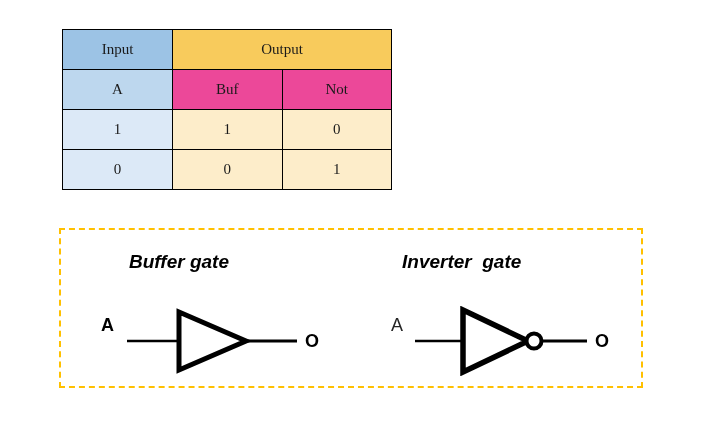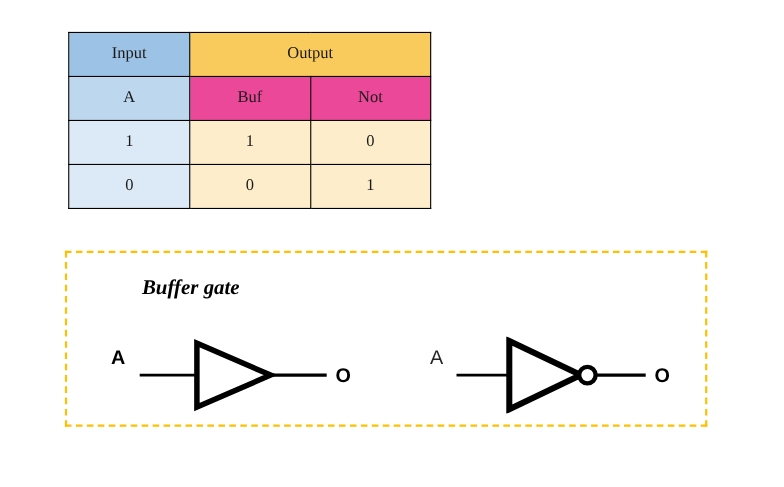--- a/index.html
+++ b/index.html
@@ -53,21 +53,21 @@
     top: 228px;
     width: 584px;
     height: 160px;
     border: 2px dashed #ffc000;
     box-sizing: border-box;
     background: #ffffff;
   }
 
   .gate-title {
     position: absolute;
-    font-family: Liberation Serif, serif;
+    font-family: Liberation Sans, sans-serif;
     font-style: italic;
     font-weight: bold;
     font-size: 19px;
     color: #000000;
     white-space: pre;
     text-align: center;
   }
   #buffer-title   { left: 68px;  top: 21px; }
   #inverter-title { left: 341px; top: 21px; }
 
@@ -112,20 +112,21 @@
       <td class="col-buf cell-out">0</td>
       <td class="col-not cell-out">1</td>
     </tr>
   </tbody>
 </table>
 
 <div id="gate-panel">
 
   <div class="gate-title" id="buffer-title">Buffer gate</div>
 
+  <div class="gate-title" id="inverter-title">Inverter  gate</div>
 
   <div class="gate-figure" id="buffer-figure">
     <span class="port-label bold" style="left:0px; top:10px;">A</span>
     <svg width="220" height="70" viewBox="0 0 220 70">
       <line x1="26" y1="35" x2="78" y2="35" stroke="#000000" stroke-width="2.4"></line>
       <polygon points="78,6 78,64 145,35" fill="none" stroke="#000000" stroke-width="5" stroke-linejoin="miter"></polygon>
       <line x1="145" y1="35" x2="196" y2="35" stroke="#000000" stroke-width="3"></line>
     </svg>
     <span class="port-label bold" style="left:204px; top:26px;">O</span>
   </div>

